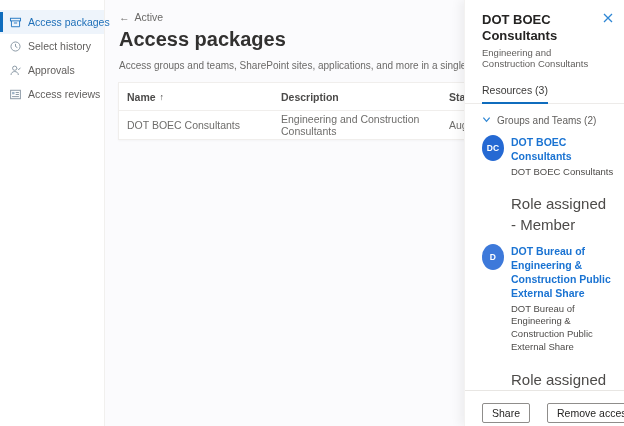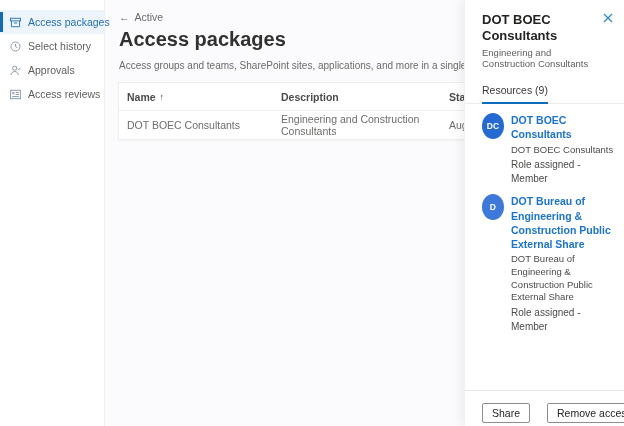--- a/index.html
+++ b/index.html
@@ -91,21 +91,21 @@
   .avatar {
     width: 22px; height: 26px; border-radius: 50%; flex: none;
     display: flex; align-items: center; justify-content: center;
     color: #ffffff; font-size: 8.5px; font-weight: 700; letter-spacing: .2px;
   }
   .avatar.a1 { background: #2569d3; }
   .avatar.a2 { background: #3d79da; }
   .res-body  { min-width: 0; }
   .res-title { font-size: 10.5px; font-weight: 700; color: #1a73d2; line-height: 1.35; cursor: pointer; }
   .res-sub   { font-size: 9.5px; color: #4d4b49; line-height: 1.35; margin-top: 2px; }
-  .res-role  { font-size: 10px; color: #4d4b49; line-height: 1.35; margin-top: 2px; }
+  .res-role  { font-size: 15px; color: #4d4b49; line-height: 1.35; margin-top: 16px; }
 
   .panel-footer {
     position: absolute; left: 0; right: 0; bottom: 0; background: #ffffff;
     border-top: 1px solid #e8e6e3; padding: 12px 0 3px 17px;
     display: flex; gap: 17px;
   }
   .btn {
     font-family: inherit; font-size: 10.5px; color: #252423;
     background: #ffffff; border: 1px solid #8f8d8b; border-radius: 2px;
     padding: 3px 9px; cursor: pointer; white-space: nowrap;
@@ -188,23 +188,31 @@
     <div class="panel-title">DOT BOEC Consultants</div>
     <span class="close-btn">
       <svg width="10" height="10" viewBox="0 0 10 10" stroke="#2e86d4" stroke-width="1.3" fill="none">
         <path d="M1 1l8 8M9 1l-8 8"></path>
       </svg>
     </span>
   </div>
   <div class="panel-sub">Engineering and Construction Consultants</div>
 
   <div class="tabbar">
-    <span class="tab">Resources (9)</span>
-  </div>
-
+    <span class="tab">Resources (3)</span>
+  </div>
+
+  <div class="section-header">
+    <span>
+      <svg width="9" height="9" viewBox="0 0 10 10" fill="none" stroke="#2e86d4" stroke-width="1.4">
+        <path d="M1.5 3l3.5 4 3.5-4"></path>
+      </svg>
+    </span>
+    <span>Groups and Teams (2)</span>
+  </div>
 
   <div class="res-item">
     <div class="avatar a1">DC</div>
     <div class="res-body">
       <div class="res-title">DOT BOEC Consultants</div>
       <div class="res-sub">DOT BOEC Consultants</div>
       <div class="res-role">Role assigned - Member</div>
     </div>
   </div>
 

